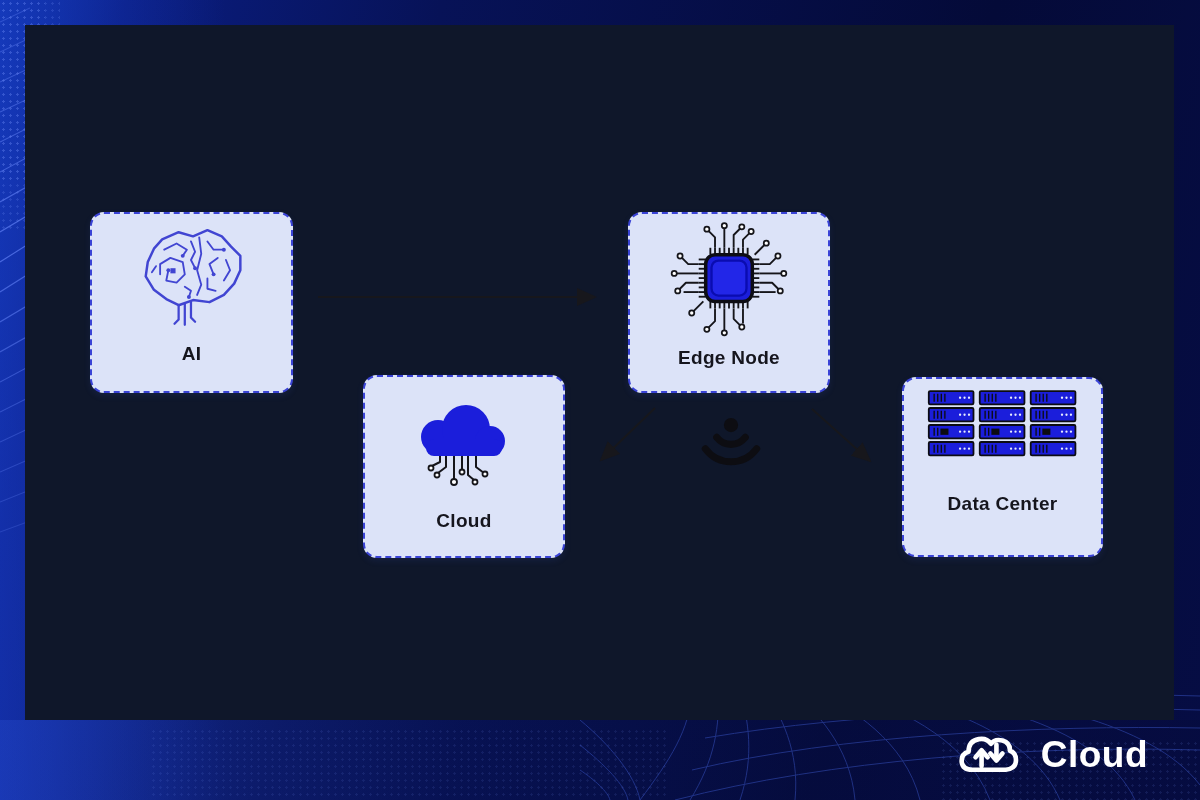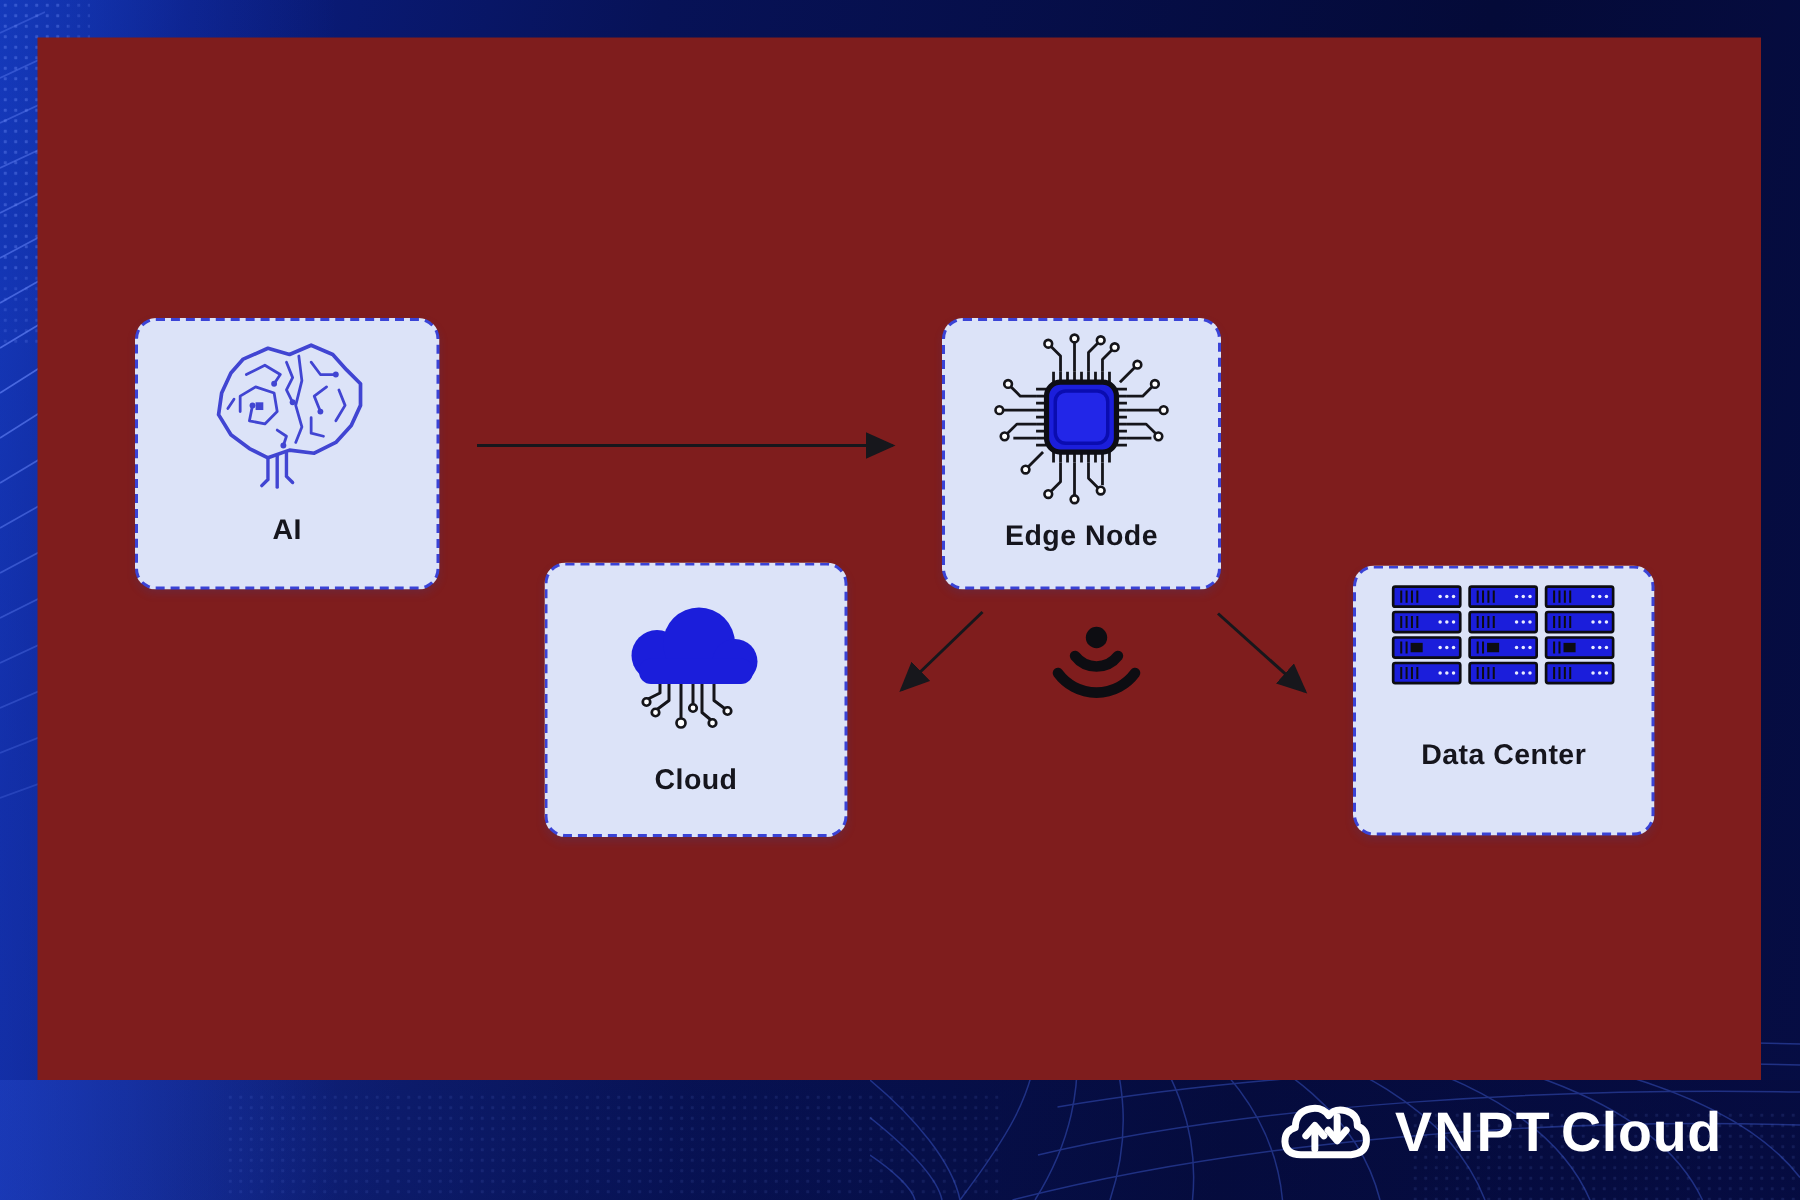--- a/index.html
+++ b/index.html
@@ -14,29 +14,29 @@
     background:linear-gradient(100deg,rgba(45,85,225,0.28) 0%,rgba(20,40,140,0.10) 38%,rgba(5,10,60,0.45) 100%);}
   .dots{position:absolute;background-image:radial-gradient(rgba(120,150,255,0.38) 1px,transparent 1.3px);
     background-size:7px 7px;pointer-events:none;}
   .dots.p1{left:0;top:80;width:60px;height:230px;opacity:.5;}
   .dots.p2{left:0;top:430;width:45px;height:180px;opacity:.45;}
   .dots.p3{left:150px;bottom:0;width:520px;height:72px;opacity:.28;}
   .dots.p4{right:0;bottom:0;width:260px;height:60px;opacity:.3;}
   .left-lines{position:absolute;left:0;top:120;}
   .mesh{position:absolute;right:0;bottom:0;}
 
-  .card{position:absolute;left:25px;top:25px;width:1149px;height:695px;background:#7f1d1d;}
+  .card{position:absolute;left:25px;top:25px;width:1149px;height:695px;background:#0f172a;}
 
   .node{position:absolute;background:#dce3f8;border:2px dashed #3a43d6;border-radius:14px;
     box-shadow:0 3px 6px rgba(50,70,160,0.18);
     display:flex;flex-direction:column;align-items:center;box-sizing:border-box;}
   .node .icon-wrap{flex:1;display:flex;align-items:center;justify-content:center;width:100%;}
   .node .node-label{font-weight:700;font-size:19px;color:#15151d;letter-spacing:.3px;line-height:1;}
   .node-ai{left:65px;top:187px;width:203px;height:181px;padding-bottom:28px;}
-  .node-edge{left:603px;top:187px;width:186px;height:181px;padding-bottom:24px;justify-content:flex-end;}
+  .node-edge{left:603px;top:187px;width:202px;height:181px;padding-bottom:24px;justify-content:flex-end;}
   .node-cloud{left:338px;top:350px;width:202px;height:183px;padding-bottom:26px;}
   .node-dc{left:877px;top:352px;width:201px;height:180px;padding-bottom:42px;gap:24px;}
 
   .arrows{position:absolute;left:0;top:0;}
   .wifi{position:absolute;left:668px;top:389px;}
 
   .footer-logo{position:absolute;right:52px;bottom:20px;display:flex;align-items:center;}
   .footer-logo .mark{margin-right:13px;}
   .footer-logo .wm{color:#ffffff;font-size:37px;line-height:1;}
   .footer-logo .wm.primary{font-weight:800;letter-spacing:1.5px;}
@@ -464,15 +464,14 @@
 <div class="footer-logo">
   <svg class="mark" width="66" height="52" viewBox="0 0 70 56">
     <g stroke="#ffffff" stroke-width="5" fill="none" stroke-linecap="round" stroke-linejoin="round">
       <path d="M17 45 Q6 45 5.5 35.5 Q5.5 27.5 13 25.5 Q13 14 24 12 Q32.5 10.5 37 17 Q41 11.5 49.5 13.5 Q58 16 57.5 24.5 Q64.5 27 64 35.5 Q63.5 44 53 45 Z"></path>
       <path d="M27 41 V25"></path>
         <path d="M20.5 31.5 L27 24 L33.5 31.5"></path>
       <path d="M43 18 V34"></path>
         <path d="M36.5 27.5 L43 35 L49.5 27.5"></path>
     </g>
   </svg>
-  <span class="wm primary">VNPT</span>
   <span class="wm secondary">Cloud</span>
 </div>
 
 </body></html>

